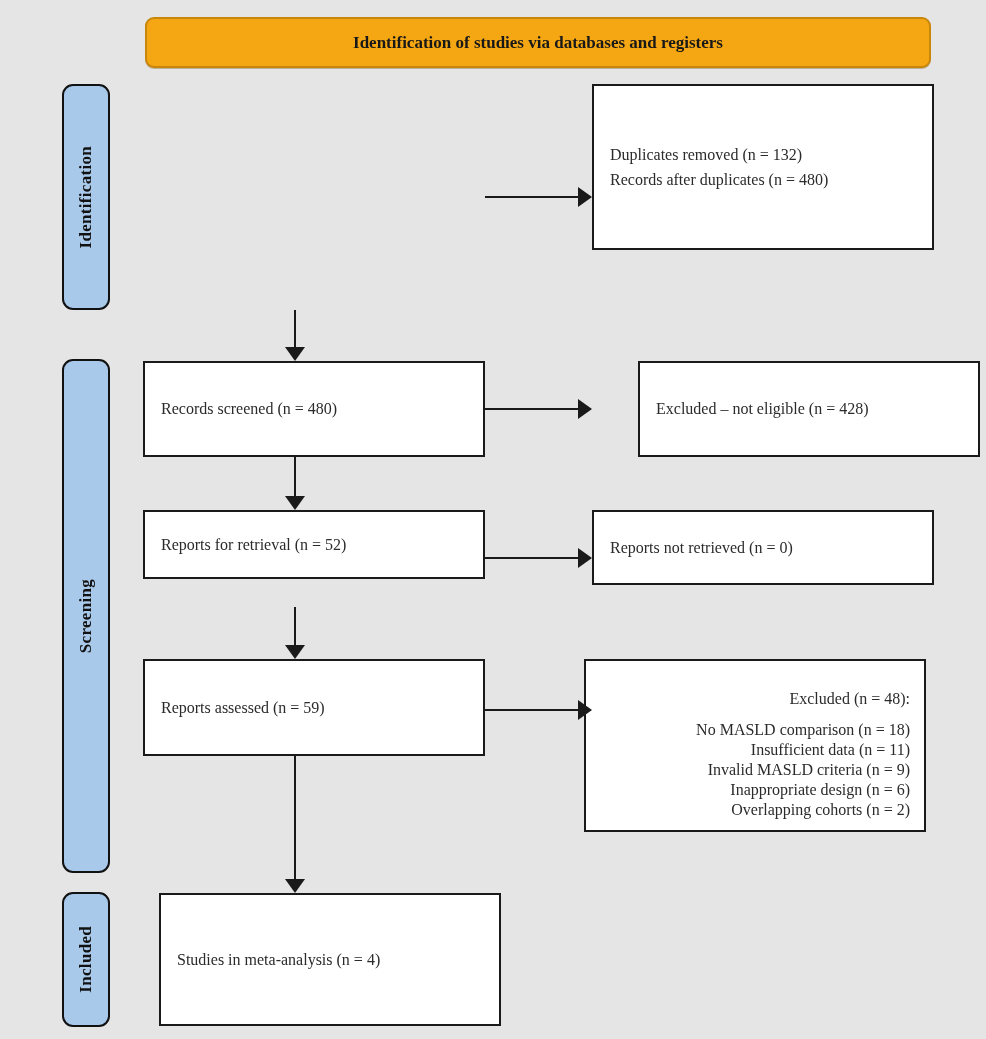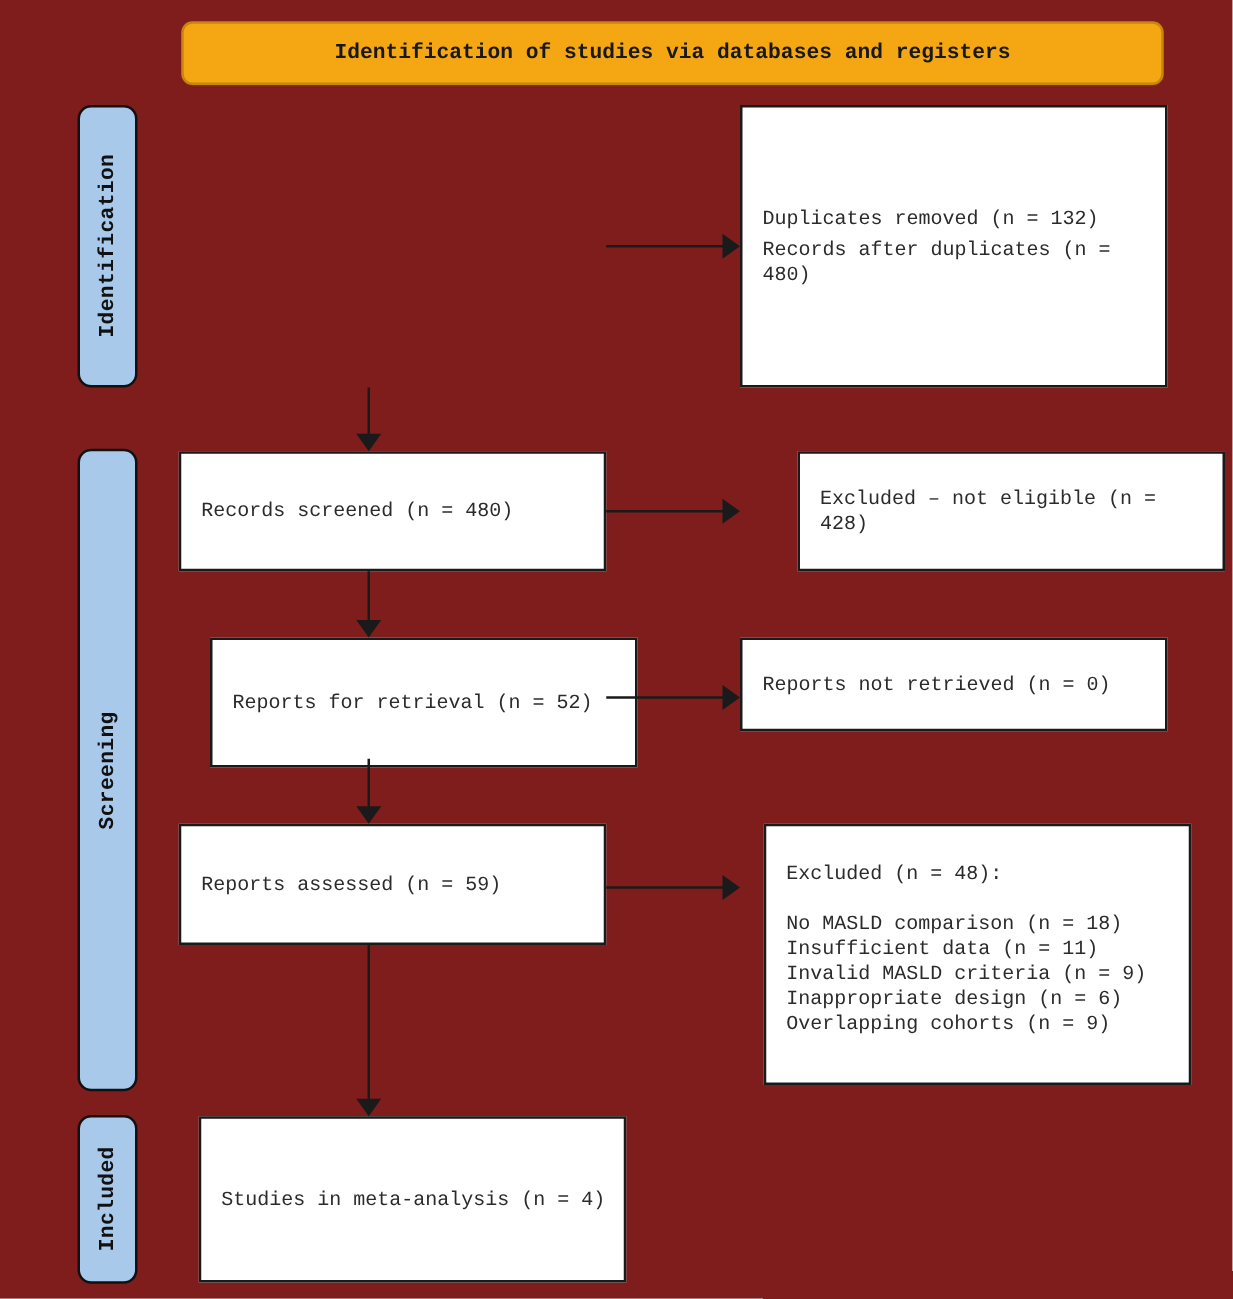--- a/index.html
+++ b/index.html
@@ -7,22 +7,22 @@
     --banner-border:#C8860A;
     --stage-bg:#A9C9EB;
     --line-color:#1a1a1a;
     --box-border:#1a1a1a;
     --text-color:#2b2b2b;
   }
   html,body{margin:0;padding:0;background:#fff;}
   .canvas{
     position:relative;
     width:986px;height:1039px;
-    background:#7f1d1d;
-    font-family:Liberation Mono, monospace;
+    background:#e5e5e5;
+    font-family:Liberation Serif, serif;
     color:var(--text-color);
     overflow:hidden;
   }
   
   .banner{
     position:absolute;left:145px;top:17px;width:786px;height:51px;
     background:var(--banner-bg);
     border:2px solid var(--banner-border);
     border-radius:9px;
     box-sizing:border-box;
@@ -87,53 +87,53 @@
   </div>
   <div class="stage" style="top:892px;height:135px;">
     <span>Included</span>
   </div>
 
 
   <div class="box" style="left:143px;top:361px;width:342px;height:96px;">
     <div class="para">Records screened (n = 480)</div>
   </div>
 
-  <div class="box" style="left:143px;top:510px;width:342px;height:104px;margin-left:25px;">
+  <div class="box" style="left:143px;top:510px;width:342px;height:69px;">
     <div class="para">Reports for retrieval (n = 52)</div>
   </div>
 
   <div class="box" style="left:143px;top:659px;width:342px;height:97px;">
     <div class="para">Reports assessed (n = 59)</div>
   </div>
 
   <div class="box" style="left:143px;top:893px;width:342px;height:133px;margin-left:16px;">
     <div class="para">Studies in meta-analysis (n = 4)</div>
   </div>
 
-  <div class="box" style="left:592px;top:84px;width:342px;height:226px;">
+  <div class="box" style="left:592px;top:84px;width:342px;height:166px;">
     <div class="para">Duplicates removed (n = 132)</div>
     <div class="para">Records after duplicates (n = 480)</div>
   </div>
 
   <div class="box" style="left:592px;top:361px;width:342px;height:96px;margin-left:46px;">
     <div class="para">Excluded – not eligible (n = 428)</div>
   </div>
 
   <div class="box" style="left:592px;top:510px;width:342px;height:75px;">
     <div class="para">Reports not retrieved (n = 0)</div>
   </div>
 
-  <div class="box top-align" style="left:611px;top:659px;width:342px;height:209px;">
+  <div class="box top-align" style="left:584px;top:659px;width:342px;height:173px;text-align:right;">
     <div class="para">Excluded (n = 48):</div>
     <div class="gap"></div>
     <div class="reason">No MASLD comparison (n = 18)</div>
     <div class="reason">Insufficient data (n = 11)</div>
     <div class="reason">Invalid MASLD criteria (n = 9)</div>
     <div class="reason">Inappropriate design (n = 6)</div>
-    <div class="reason">Overlapping cohorts (n = 9)</div>
+    <div class="reason">Overlapping cohorts (n = 2)</div>
   </div>
 
   <div class="varrow" style="left:295px;top:310px;height:51px;">
     <div class="shaft"></div>
     <div class="head"></div>
   </div>
   <div class="varrow" style="left:295px;top:457px;height:53px;">
     <div class="shaft"></div>
     <div class="head"></div>
   </div>

